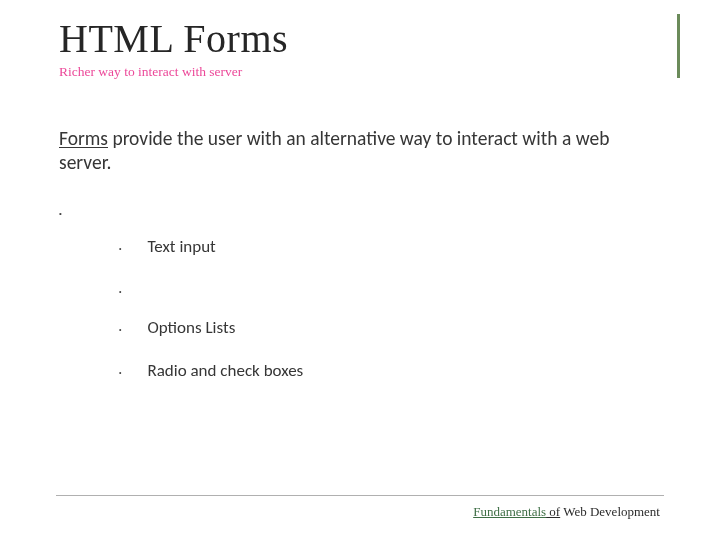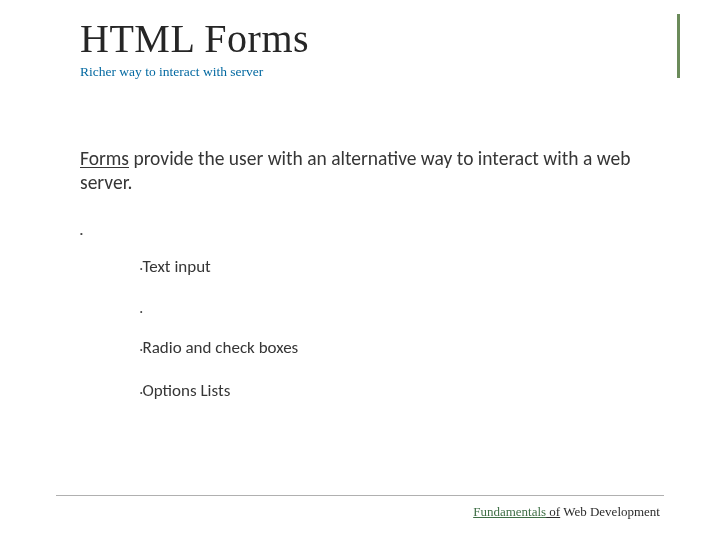--- a/index.html
+++ b/index.html
@@ -6,46 +6,46 @@
   html, body { width: 720px; height: 540px; background: #fff; overflow: hidden; }
   body {
     font-family: "Calibri", "Segoe UI", Arial, sans-serif;
     color: #333;
     position: relative;
   }
   .slide {
     width: 704px;
     height: 540px;
     position: relative;
-    padding: 18px 52px 0 80px;
+    padding: 18px 52px 0 59px;
   }
   .side-rule {
     position: absolute;
     right: 24px;
     top: 14px;
     width: 3px;
     height: 64px;
     background: #6b8b5a;
   }
   .title {
     font-family: "Times New Roman", Georgia, serif;
     font-weight: 400;
     font-size: 40px;
     color: #262626;
     letter-spacing: 0.5px;
     line-height: 1.05;
   }
   .subtitle {
     font-family: "Times New Roman", Georgia, serif;
     font-size: 13.5px;
-    color: #0369a1;
+    color: #ec4899;
     margin-top: 4px;
   }
   .body-intro {
-    margin-top: 66px;
+    margin-top: 46px;
     font-size: 19.5px;
     line-height: 1.25;
     color: #363636;
     max-width: 560px;
   }
   .body-intro .lead {
     text-decoration: underline;
     text-underline-offset: 2px;
   }
   .lvl1 {
@@ -63,20 +63,21 @@
     font-size: 8px;
     margin-top: 10px;
     color: #444;
   }
   .lvl2 {
     list-style: none;
     margin: 18px 0 0 60px;
   }
   .lvl2 > li {
     display: flex;
+    gap: 26px;
     font-size: 17px;
     color: #363636;
     margin-bottom: 22px;
   }
   .lvl2 .bullet {
     font-family: Arial, sans-serif;
     font-size: 7px;
     margin-top: 9px;
     color: #444;
   }
@@ -122,25 +123,25 @@
   <ul class="lvl2">
     <li>
       <span class="bullet">•</span>
       <span>Text input</span>
     </li>
     <li>
       <span class="bullet">•</span>
     </li>
     <li>
       <span class="bullet">•</span>
-      <span>Radio and check boxes</span>
+      <span>Options Lists</span>
     </li>
     <li>
       <span class="bullet">•</span>
-      <span>Options Lists</span>
+      <span>Radio and check boxes</span>
     </li>
   </ul>
 
   <div class="footer-rule"></div>
   <div class="footer-text">
     <span class="fund">Fundamentals</span><span class="of"> of</span><span> Web Development</span>
   </div>
 </div>
 
 </body></html>

